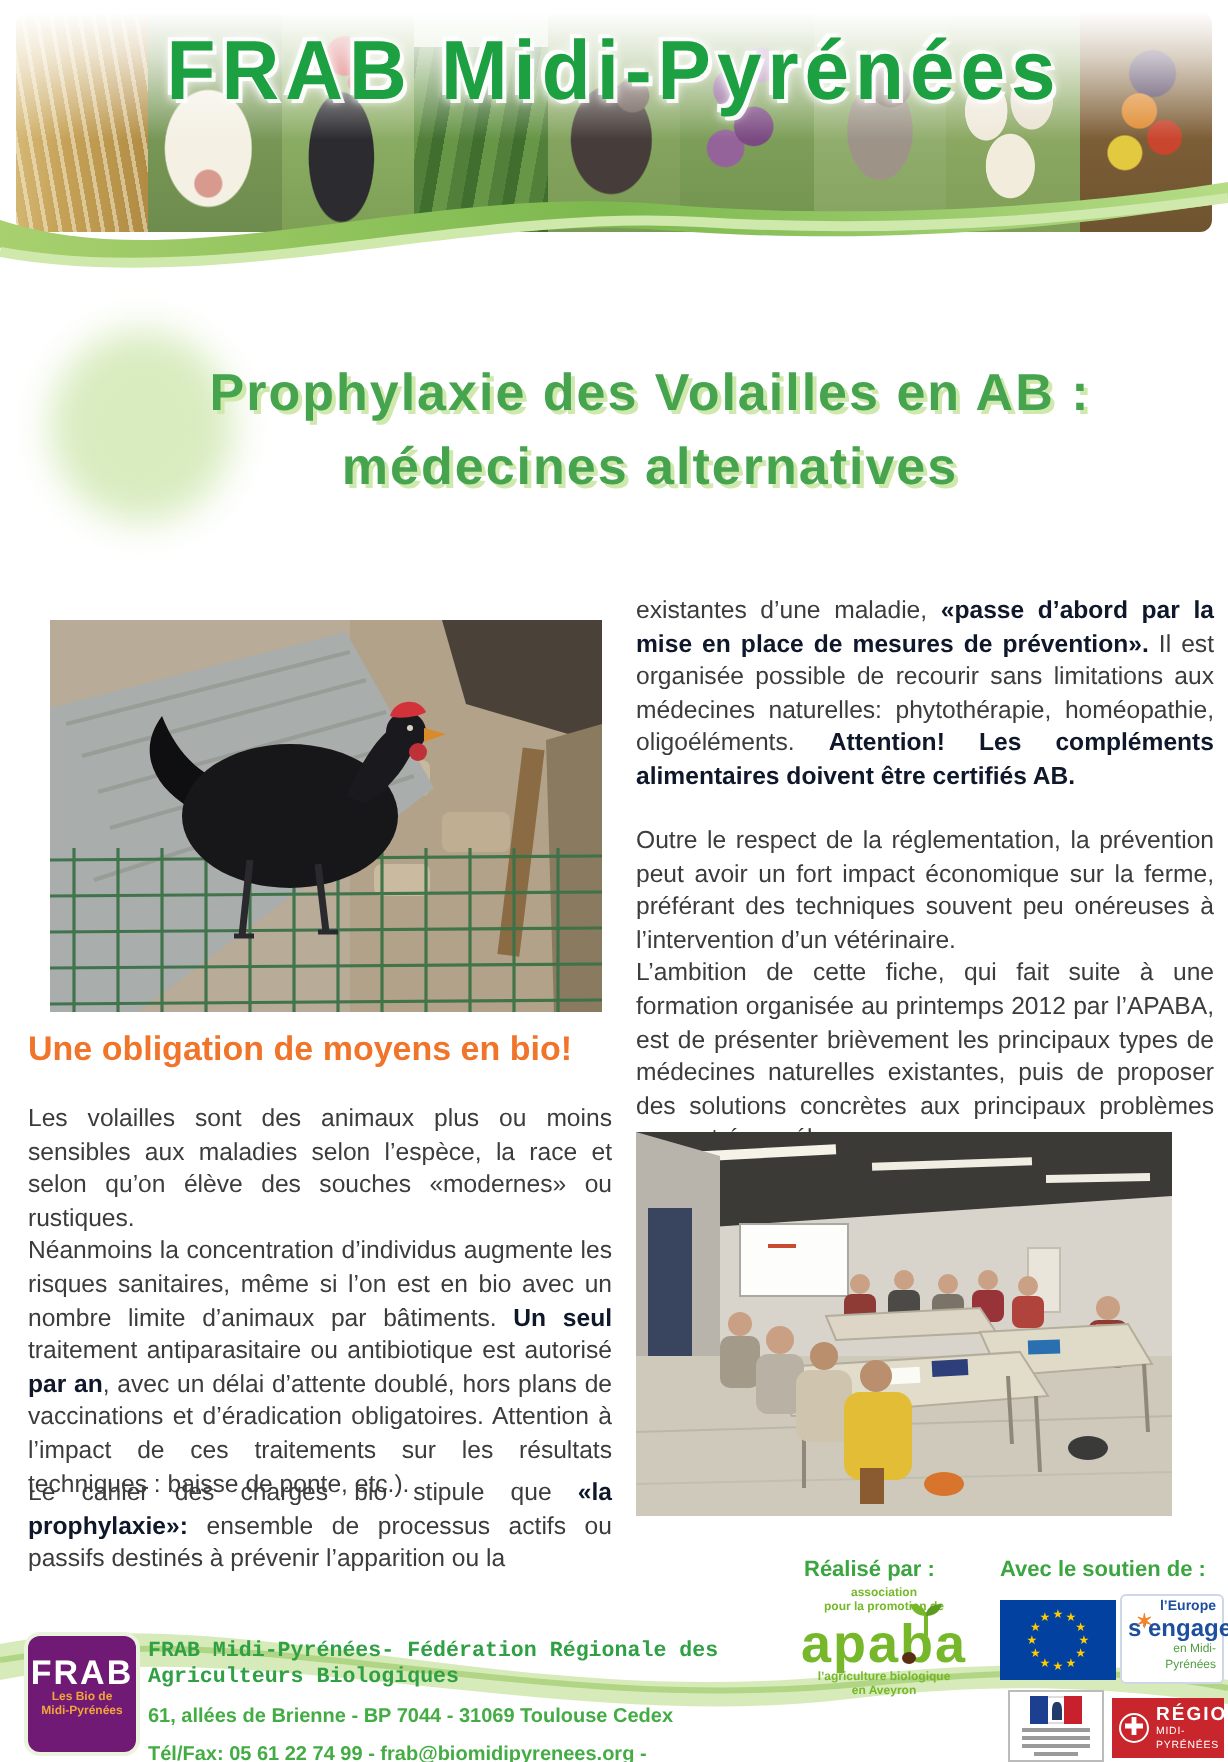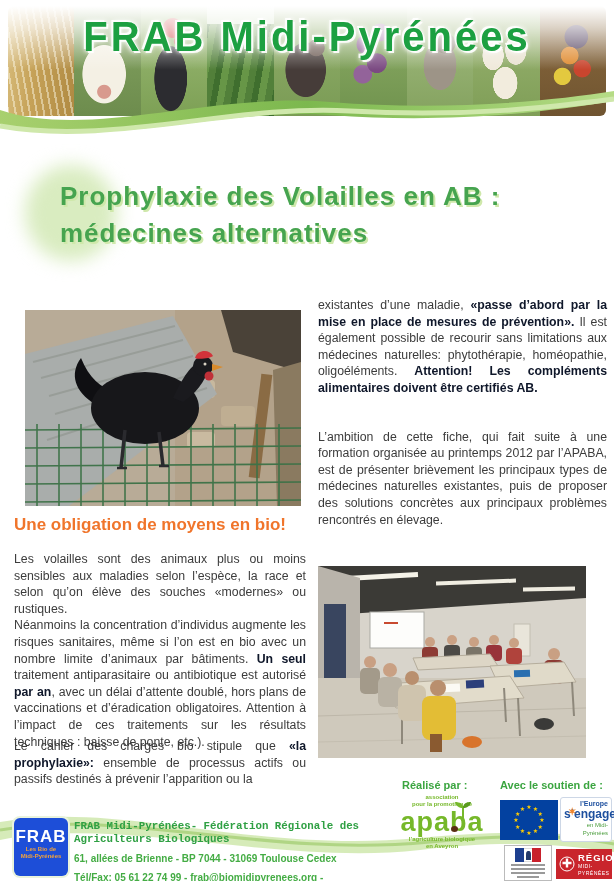--- a/index.html
+++ b/index.html
@@ -24,21 +24,21 @@
   #brand{
     position:absolute;left:0;top:14px;width:614px;text-align:center;
     font-size:40px;font-weight:bold;letter-spacing:3px;color:#1ca041;
     text-shadow:0 0 4px #fff,0 0 6px #fff,2px 2px 0 rgba(255,255,255,.9),-2px -2px 0 rgba(255,255,255,.9);
     transform:scaleY(1.05);
   }
   #wave-top{position:absolute;left:0;top:88px;width:614px;height:60px;}
   
   #title-glow{position:absolute;left:25px;top:165px;width:92px;height:96px;border-radius:50%;
     background:#d9ecc0;filter:blur(9px);}
-  #doc-title{position:absolute;left:60px;top:178px;width:530px;text-align:left;
+  #doc-title{position:absolute;left:60px;top:178px;width:530px;text-align:center;
     font-size:26px;font-weight:bold;color:#46a44f;letter-spacing:1px;line-height:37px;
     text-shadow:2px 2px 0 #cfe8ab;}
   
   .body-text{position:absolute;margin:0;font-size:12.3px;line-height:16.6px;color:#3c3c3c;text-align:justify;}
   .body-text b{font-weight:bold;color:#0f172a;}
   #left-heading{position:absolute;left:14px;top:515px;width:292px;margin:0;
     font-size:17px;font-weight:bold;color:#f0752b;}
   
   .photo{position:absolute;display:block;}
   
@@ -61,21 +61,21 @@
   #ministry-flag .w:after{content:"";position:absolute;left:2px;top:2px;width:5px;height:9px;background:#243a6b;border-radius:40% 40% 0 0;}
   #ministry-flag .r{flex:1;background:#c8202c;}
   .mline{height:2px;background:#9a9a9a;margin:2px 2px 0 2px;}
   #region-logo{position:absolute;left:556px;top:849px;width:56px;height:30px;background:#c9252c;color:#fff;
     display:flex;align-items:center;padding:2px 3px;box-sizing:border-box;gap:3px;}
   #region-logo .cross{flex:0 0 16px;}
   #region-logo .rg1{font-size:9.5px;font-weight:bold;letter-spacing:1px;line-height:11px;}
   #region-logo .rg2{font-size:5.2px;letter-spacing:.4px;line-height:7px;}
   
   #swoosh-bottom{position:absolute;left:0;top:792px;width:614px;height:89px;z-index:0;}
-  #frab-logo{position:absolute;left:14px;top:818px;width:54px;height:58px;background:#1d4ed8;border-radius:6px;
+  #frab-logo{position:absolute;left:14px;top:818px;width:54px;height:58px;background:#701a75;border-radius:6px;
     text-align:center;z-index:2;box-shadow:0 0 0 2px #e9f3dd;}
   #frab-logo .fr{color:#fff;font-size:17px;font-weight:bold;letter-spacing:1px;margin-top:10px;line-height:18px;}
   #frab-logo .sub{color:#f2a33c;font-size:6px;line-height:7px;font-weight:bold;}
   #contact{position:absolute;left:74px;top:818px;width:330px;z-index:2;}
   #contact .c1{font-size:10.8px;font-weight:bold;color:#2fa043;line-height:13px;margin-top:2px;font-family:Liberation Mono, monospace;}
   #contact .c2{font-size:10px;font-weight:bold;color:#44ac44;line-height:13px;margin-top:6px;}
   #contact .c3{font-size:10px;font-weight:bold;color:#44ac44;line-height:13px;margin-top:6px;}
   .z1{z-index:1;}
 </style>
 </head>
@@ -172,25 +172,25 @@
   <p class="body-text" style="left:14px;top:551px;width:292px;">
     <span>Les volailles sont des animaux plus ou moins sensibles aux maladies selon l’espèce, la race et selon qu’on élève des souches «modernes» ou rustiques.</span><br>
     <span>Néanmoins la concentration d’individus augmente les risques sanitaires, même si l’on est en bio avec un nombre limite d’animaux par bâtiments. </span><b>Un seul</b><span> traitement antiparasitaire ou antibiotique est autorisé </span><b>par an</b><span>, avec un délai d’attente doublé, hors plans de vaccinations et d’éradication obligatoires. Attention à l’impact de ces traitements sur les résultats techniques : baisse de ponte, etc.).</span>
   </p>
 
   <p class="body-text" style="left:14px;top:738px;width:292px;">
     <span>Le cahier des charges bio stipule que </span><b>«la prophylaxie»:</b><span> ensemble de processus actifs ou passifs destinés à prévenir l’apparition ou la</span>
   </p>
 
   <p class="body-text" style="left:318px;top:297px;width:289px;">
-    <span>existantes d’une maladie, </span><b>«passe d’abord par la mise en place de mesures de prévention».</b><span> Il est également possible de recourir sans limitations aux médecines naturelles: phytothérapie, homéopathie, oligoéléments. </span><b>Attention! Les compléments alimentaires doivent être certifiés AB.</b>
+    <span>existantes d’une maladie, </span><b>«passe d’abord par la mise en place de mesures de prévention».</b><span> Il est organisée possible de recourir sans limitations aux médecines naturelles: phytothérapie, homéopathie, oligoéléments. </span><b>Attention! Les compléments alimentaires doivent être certifiés AB.</b>
   </p>
 
   <p class="body-text" style="left:318px;top:412px;width:289px;">
-    <br>
+    <span>Outre le respect de la réglementation, la prévention peut avoir un fort impact économique sur la ferme, préférant des techniques souvent peu onéreuses à l’intervention d’un vétérinaire.</span><br>
     <span>L’ambition de cette fiche, qui fait suite à une formation organisée au printemps 2012 par l’APABA, est de présenter brièvement les principaux types de médecines naturelles existantes, puis de proposer des solutions concrètes aux principaux problèmes rencontrés en élevage.</span>
   </p>
 
   <svg class="photo" style="left:318px;top:566px;" width="268" height="192" viewBox="0 0 268 192">
     <rect width="268" height="192" fill="#d8d4cb"></rect>
     <polygon points="0,0 268,0 268,32 0,50" fill="#3b3a36"></polygon>
     <rect x="28" y="8" width="72" height="5" fill="#f5f2e8" transform="rotate(-3 64 10)"></rect>
     <rect x="118" y="14" width="80" height="4" fill="#f0ede2" transform="rotate(-2 158 16)"></rect>
     <rect x="205" y="21" width="52" height="4" fill="#efece1" transform="rotate(-1 231 23)"></rect>
     <polygon points="0,0 42,12 42,126 0,146" fill="#b9b4ab"></polygon>

